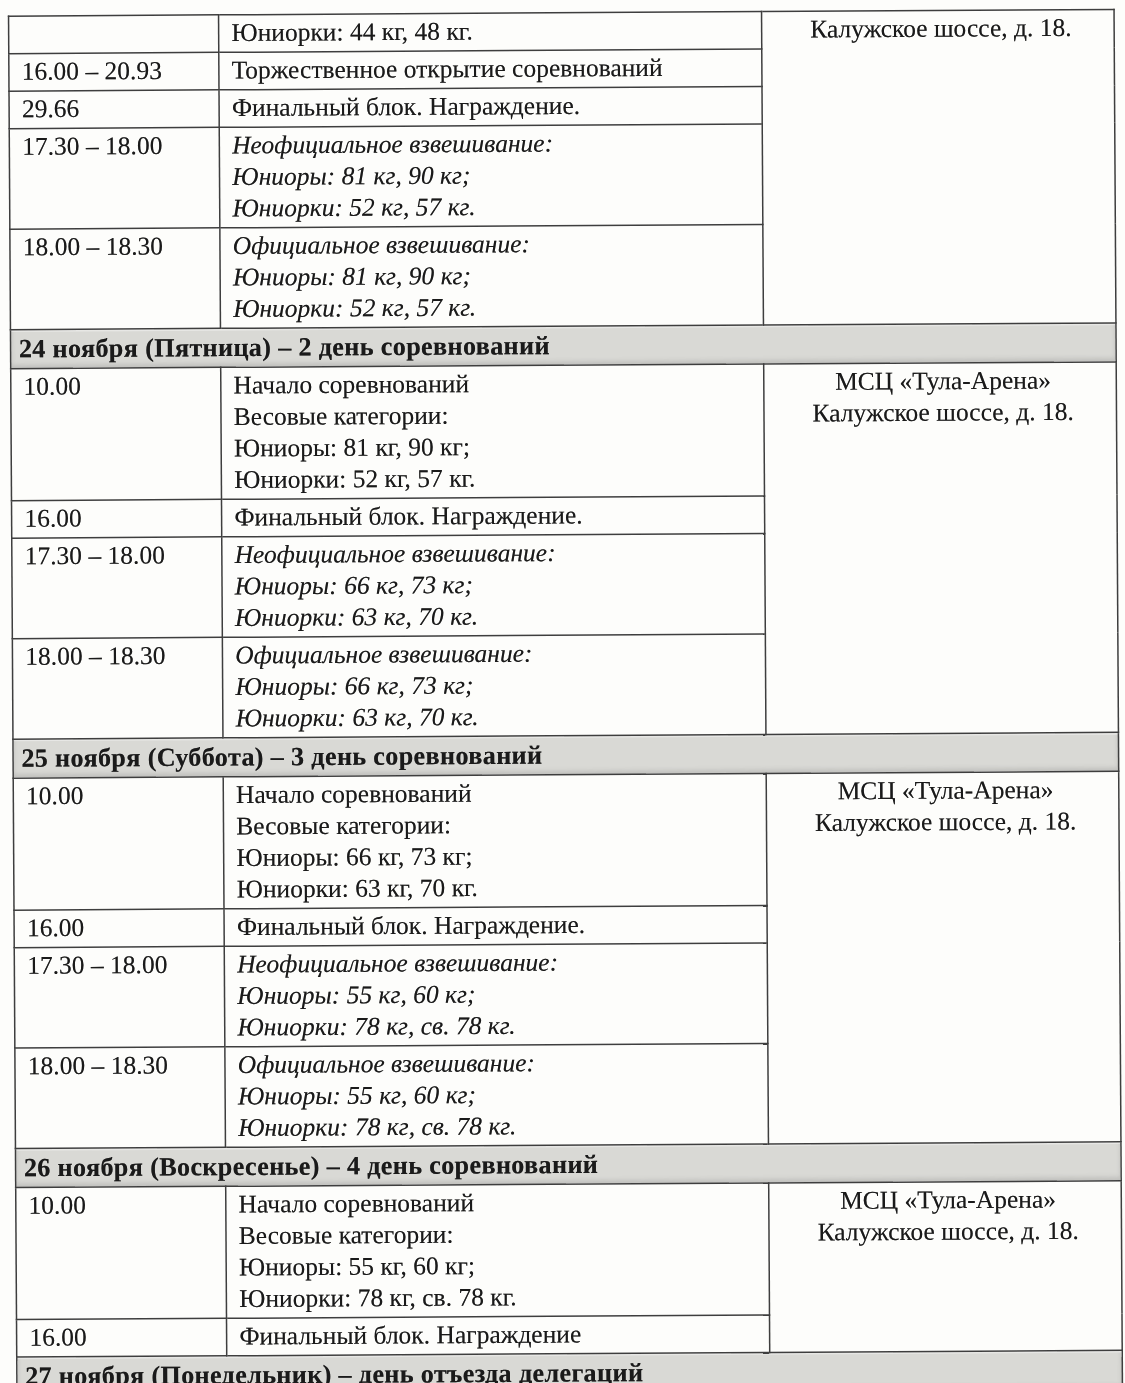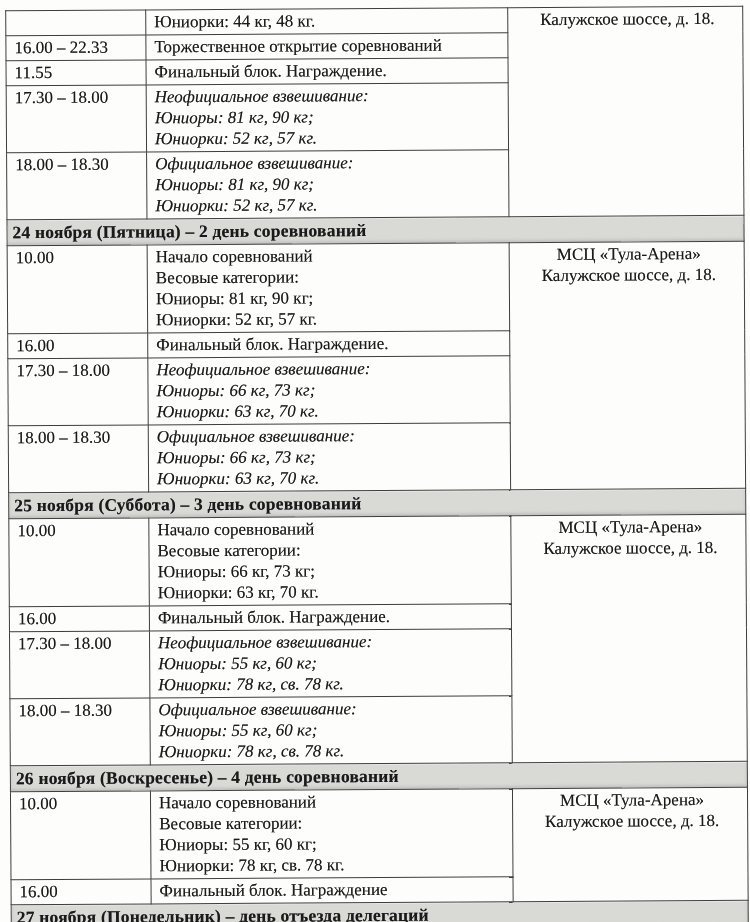--- a/index.html
+++ b/index.html
@@ -61,27 +61,27 @@
       <tr>
         <td class="time"></td>
         <td class="event">
           <div class="line">Юниорки: 44 кг, 48 кг.</div>
         </td>
         <td class="loc loc-top" rowspan="5">
           <div>Калужское шоссе, д. 18.</div>
         </td>
       </tr>
       <tr>
-        <td class="time">16.00 – 22.33</td>
+        <td class="time">16.00 – 20.93</td>
         <td class="event">
           <div class="line">Торжественное открытие соревнований</div>
         </td>
       </tr>
       <tr>
-        <td class="time">11.55</td>
+        <td class="time">29.66</td>
         <td class="event">
           <div class="line">Финальный блок. Награждение.</div>
         </td>
       </tr>
       <tr>
         <td class="time">17.30 – 18.00</td>
         <td class="event it">
           <div class="line">Неофициальное взвешивание:</div>
           <div class="line">Юниоры: 81 кг, 90 кг;</div>
           <div class="line">Юниорки: 52 кг, 57 кг.</div>

